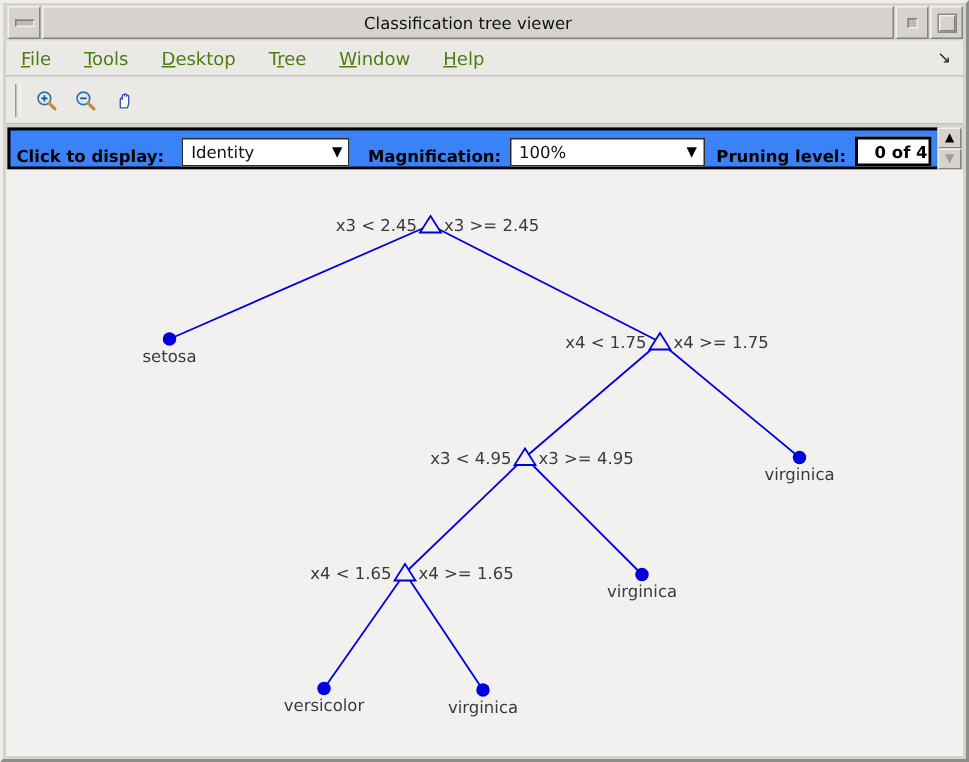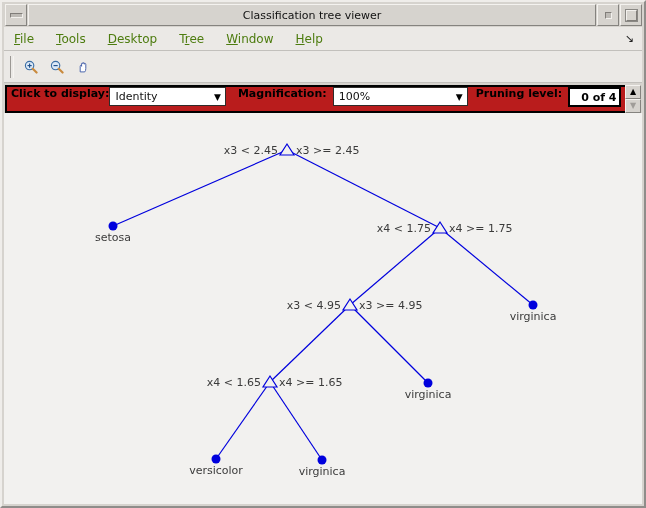--- a/index.html
+++ b/index.html
@@ -24,26 +24,26 @@
   .menu-item{font-size:12px;color:#4d7c0f;margin-right:22px;cursor:default;}
   .menu-item .mn{text-decoration:underline;}
   .menubar-arrow{position:absolute;right:8px;top:5px;font-size:11px;color:#222;}
   
   .toolbar{position:absolute;left:2px;top:49px;right:2px;height:31px;background:#ebe9e6;
           border-bottom:1px solid #c2c0bc;display:flex;align-items:center;}
   .tool-sep{width:2px;height:22px;margin:0 4px 0 6px;border-left:1px solid #9b9894;border-right:1px solid #f6f4f1;}
   .tool-btn{width:26px;height:24px;display:flex;align-items:center;justify-content:center;background:transparent;border:none;}
   
   .controls{position:absolute;left:3px;top:83px;width:622px;height:28px;box-sizing:border-box;
-          background:#b91c1c;border:2px solid #000;display:flex;align-items:flex-start;padding:0 4px;}
+          background:#3b82f6;border:2px solid #000;display:flex;align-items:flex-end;padding:0 4px;}
   .ctl-label{font-size:11px;font-weight:bold;color:#000;white-space:nowrap;}
   .combo{position:relative;height:19px;background:#fff;border:1px solid #2e2c2a;box-sizing:border-box;
           display:flex;align-items:center;font-size:11px;color:#111;padding:0 18px 0 5px;}
   .combo .arrow{position:absolute;right:4px;top:4px;font-size:9px;color:#000;}
-  .combo-display{width:158px;margin-left:0;}
+  .combo-display{width:158px;margin-left:12px;}
   .combo-mag{width:185px;margin-left:6px;}
   .prune-box{width:70px;height:20px;box-sizing:border-box;margin-left:6px;background:#fff;border:2px solid #000;
           font-size:11px;font-weight:bold;color:#000;display:flex;align-items:center;padding-left:11px;}
   .spinner{position:absolute;right:3px;top:83px;width:16px;height:28px;display:flex;flex-direction:column;}
   .spin-btn{flex:1;box-sizing:border-box;background:#d6d3ce;border:1px solid;
           border-color:#f4f2ef #85837f #85837f #f4f2ef;display:flex;align-items:center;justify-content:center;
           font-size:8px;line-height:1;}
   .spin-up{color:#000;}
   .spin-down{color:#a09d99;}
   

